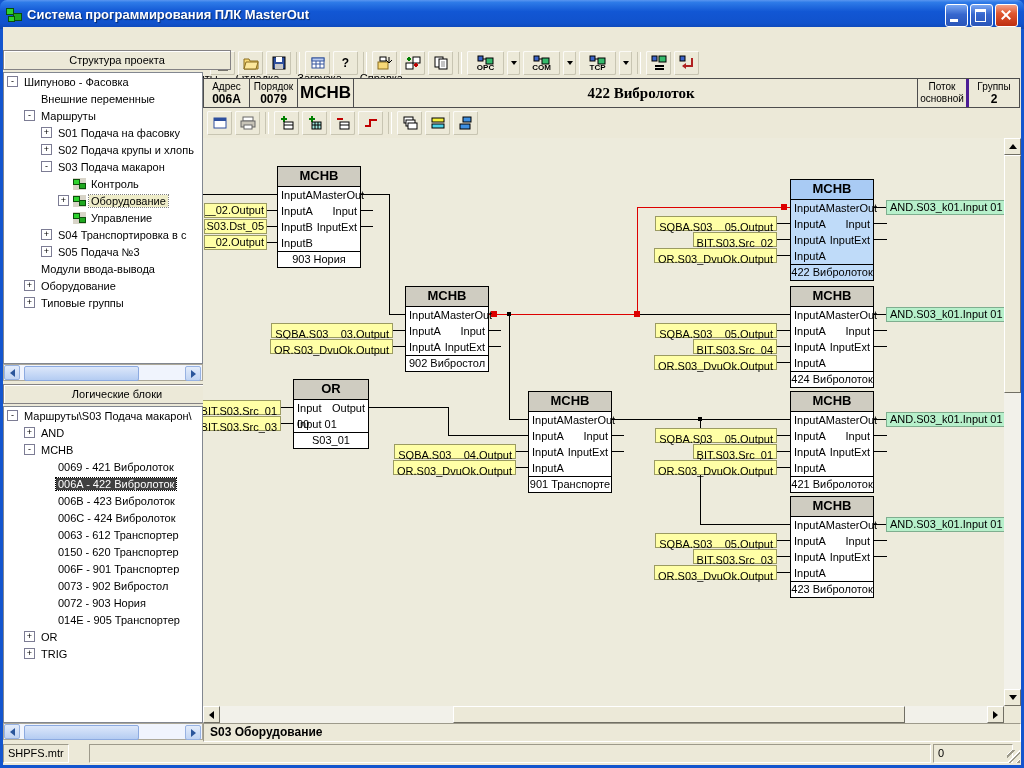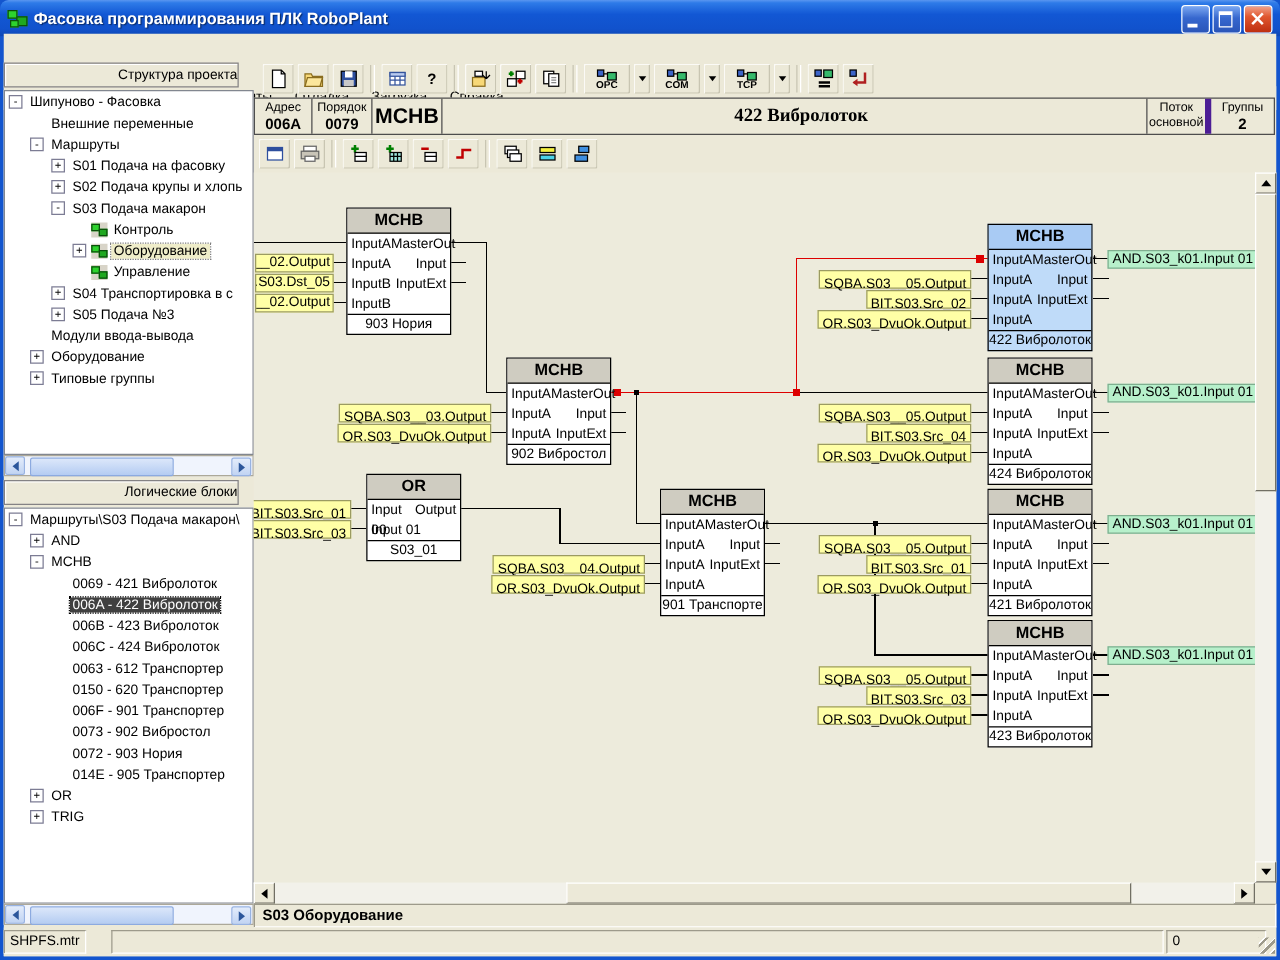--- a/index.html
+++ b/index.html
@@ -38,24 +38,24 @@
   .tbtn.wide .plbl{font-size:8px;font-weight:bold;line-height:8px;}
   .tbtn.narrow{width:13px;}
   .dda{width:0;height:0;border-left:3px solid transparent;border-right:3px solid transparent;border-top:4px solid #000;}
   .miniplug{display:flex;gap:1px;align-items:flex-start;height:9px;}
   
   #headerbar{position:absolute;left:203px;top:78px;width:817px;height:30px;background:#ECE9D8;border:1px solid #4D4D4D;box-sizing:border-box;display:flex;}
   .hcell{border-right:1px solid #4D4D4D;box-sizing:border-box;display:flex;flex-direction:column;align-items:center;justify-content:center;line-height:12px;}
   .hcell .sm{font-size:10px;} .hcell .bg{font-size:12px;font-weight:bold;}
   #hc-type{width:56px;font-size:17px;font-weight:bold;justify-content:center;display:flex;align-items:center;flex-direction:row;}
   #hc-title{flex:1;display:flex;align-items:center;padding-left:10px;font-family:"Liberation Serif",serif;font-weight:bold;font-size:15px;border-right:none;}
-  .hcell.rb{border-right:5px solid #4c1d95;border-left:1px solid #4D4D4D;margin-left:-1px;text-align:center;}
-  
-  .phead{position:absolute;left:3px;width:188px;height:20px;background:#ECE9D8;border:1px solid #848284;box-sizing:border-box;
-    box-shadow:inset 1px 1px 0 #fff;text-align:right;font-size:11px;line-height:18px;}
+  .hcell.rb{border-right:3px solid #4c1d95;border-left:1px solid #4D4D4D;margin-left:-1px;text-align:center;}
+  
+  .phead{position:absolute;left:3px;width:228px;height:20px;background:#ECE9D8;border:1px solid #848284;box-sizing:border-box;
+    box-shadow:inset 1px 1px 0 #fff;text-align:center;font-size:11px;line-height:18px;}
   .treebox{position:absolute;left:3px;width:200px;background:#fff;border:1px solid #828790;box-sizing:border-box;overflow:hidden;}
   .ti{display:flex;align-items:center;height:17px;font-size:11px;white-space:nowrap;}
   .tg{width:9px;height:9px;border:1px solid #7C7C94;background:#fff;font-size:9px;line-height:8px;text-align:center;margin-right:4px;flex:none;}
   .tg:empty{visibility:hidden;}
   .gicon{width:13px;height:12px;position:relative;margin-right:3px;flex:none;background:#d8d4c8;}
   .gicon::before{content:"";position:absolute;left:0;top:1px;width:5px;height:4px;background:#2ED32E;border:1px solid #0B4F0B;}
   .gicon::after{content:"";position:absolute;right:0;bottom:1px;width:5px;height:4px;background:#1FA81F;border:1px solid #0B4F0B;}
   .tlabel{padding:0 2px;}
   .sel-a{background:#404040;color:#fff;outline:1px dotted #000;}
   .sel-i{background:#EFEDC9;outline:1px dotted #808080;}
@@ -98,21 +98,21 @@
 <body>
 
 <div id="win">
 
   <div id="titlebar">
     <span id="app-icon">
         <i class="a"></i>
         <i class="b"></i>
         <i class="c"></i>
       </span>
-    <span id="title-text">Фасовка программирования ПЛК RoboPlant</span>
+    <span id="title-text">Система программирования ПЛК MasterOut</span>
     <span class="cap-btns">
       <span class="cap">
           <span class="mingl"></span>
         </span>
       <span class="cap">
           <span class="maxgl"></span>
         </span>
       <span class="cap close">
           <span class="x1"></span>
           <span class="x2"></span>

